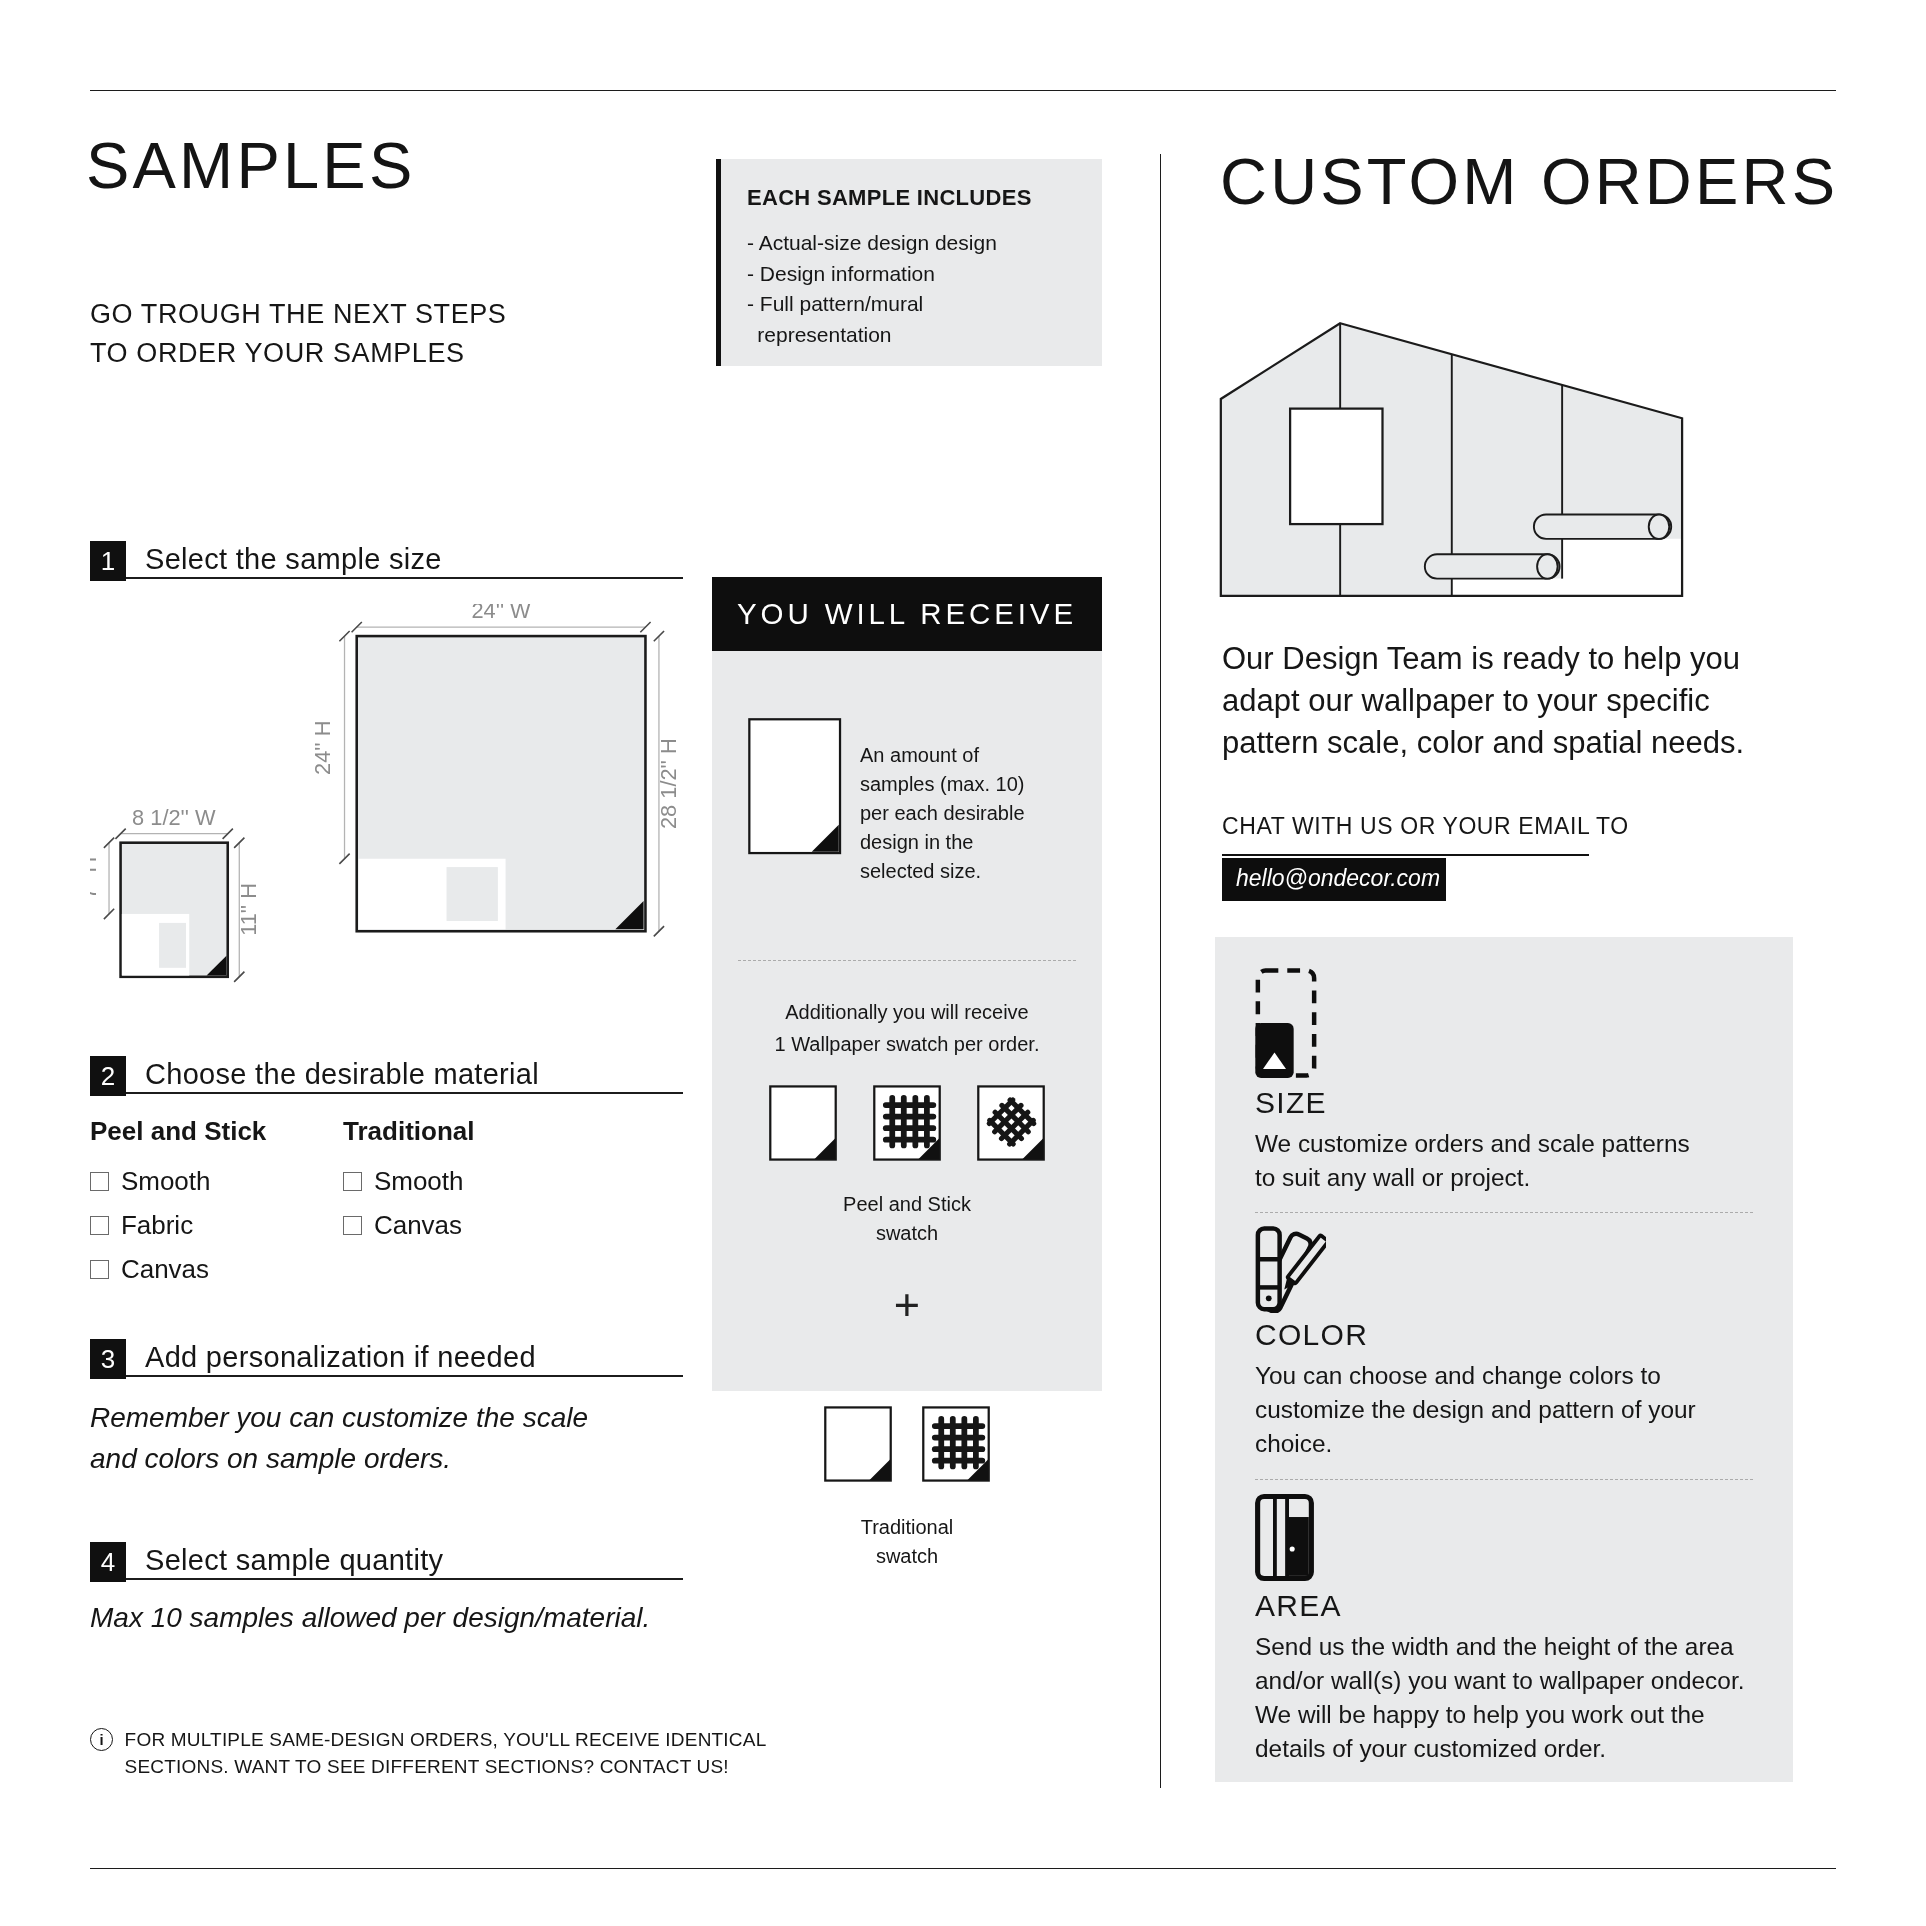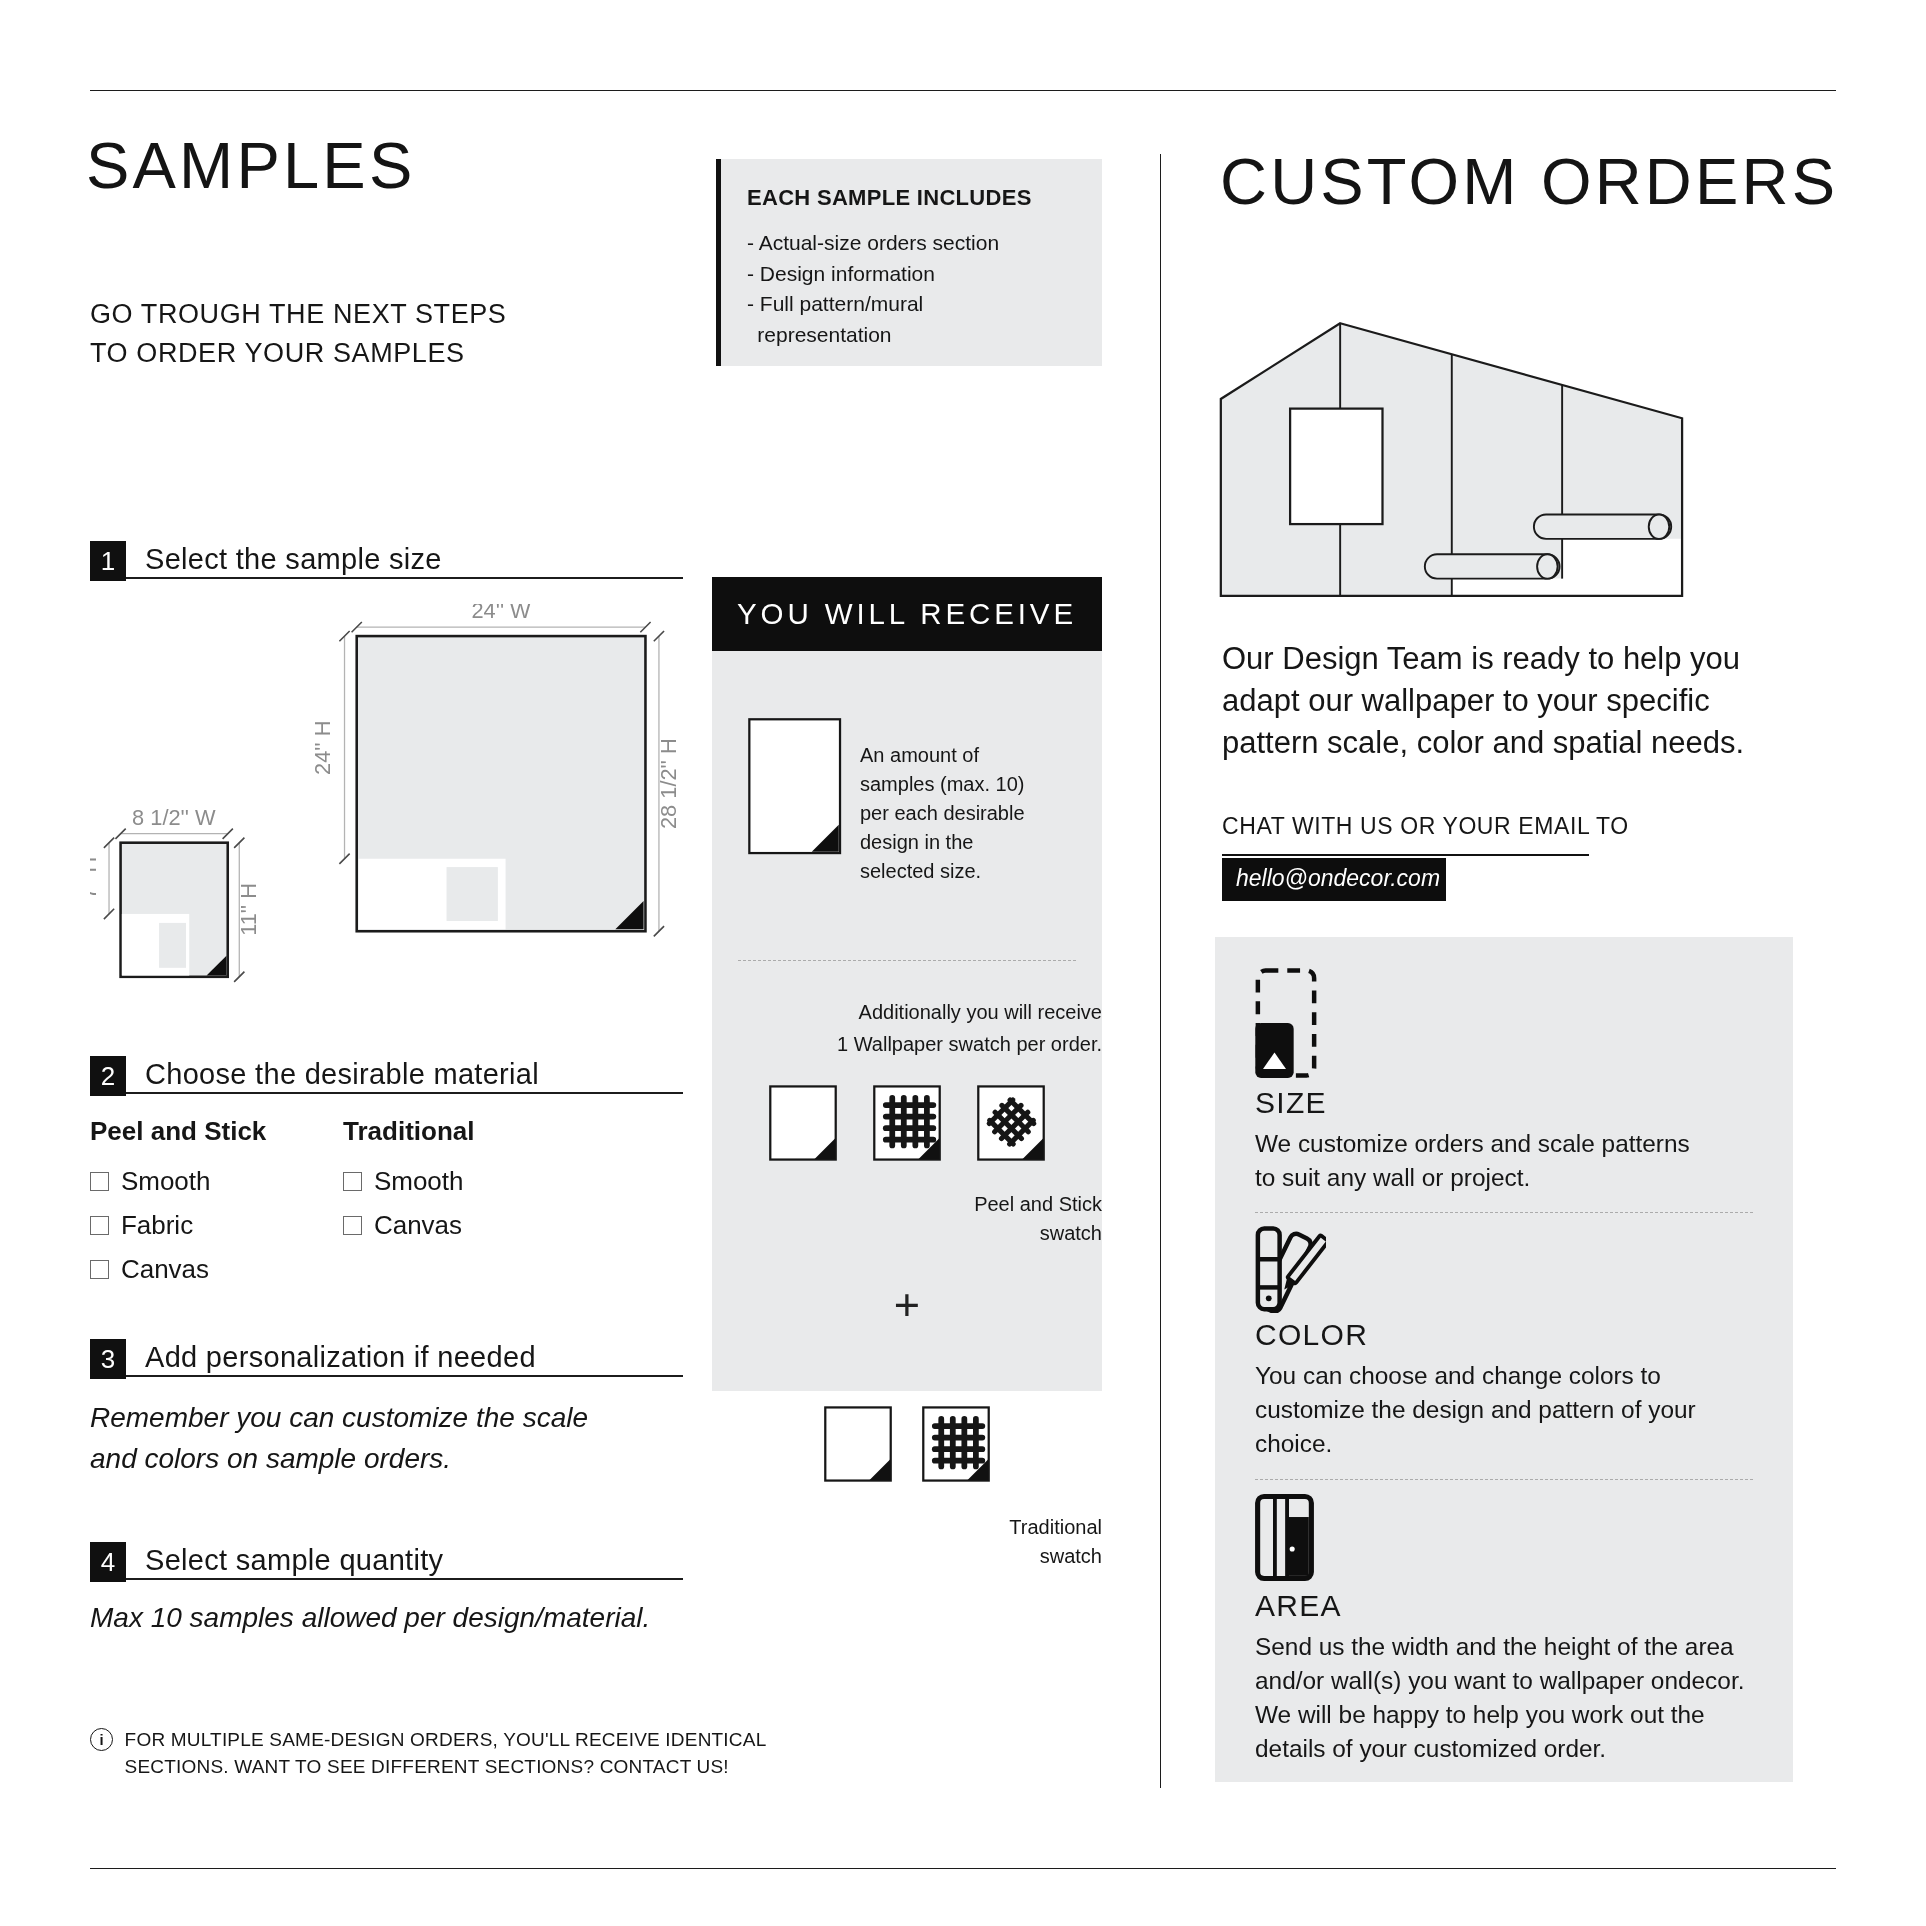--- a/index.html
+++ b/index.html
@@ -27,21 +27,21 @@
   .mat-label{font-size:26px;font-weight:400;}
   .bodytext{font-size:28px;line-height:1.48;font-style:italic;}
   .footnote{display:flex;gap:11.6px;align-items:flex-start;}
   .info-circle{width:21px;height:21px;border:1.9px solid #161616;border-radius:50%;display:flex;
                align-items:center;justify-content:center;font-size:14.8px;font-weight:700;margin-top:1.3px;}
   .footnote-text{font-size:19px;line-height:1.4;letter-spacing:0.2px;}
   .receive-header{background:#0e0e0e;color:#ffffff;display:flex;align-items:center;justify-content:center;
                   font-size:29.5px;font-weight:300;letter-spacing:3.9px;white-space:nowrap;}
   .receive-panel{background:#e9eaeb;}
   .mid-text{font-size:20px;line-height:1.45;}
-  .mid-center{text-align:right;width:390px;left:0;}
+  .mid-center{text-align:center;width:390px;left:0;}
   .dashed{border-top:1.3px dashed #ababab;height:0;}
   .swatch-row{left:0;width:390px;display:flex;justify-content:center;align-items:flex-start;}
   .plus-sign{font-size:45px;font-weight:200;color:#222;}
   .intro{font-size:31px;line-height:1.36;}
   .chat-label{font-size:23px;letter-spacing:0.6px;font-weight:400;white-space:nowrap;}
   .email-badge{background:#0d0d0d;color:#ffffff;font-size:23px;padding:7px 6px 9px 14px;white-space:nowrap;font-style:italic;}
   .right-panel{background:#e9eaeb;}
   .sec-heading{font-size:30px;font-weight:300;letter-spacing:1.3px;}
   .sec-body{font-size:24.4px;line-height:1.4;}
   svg text{font-family:"Liberation Sans","DejaVu Sans",sans-serif;}
@@ -54,21 +54,21 @@
   <div class="hr" style="left:90px;top:90px;width:1746px;"></div>
   <div class="hr" style="left:90px;top:1868px;width:1746px;"></div>
   <div class="vr" style="left:1160px;top:154px;height:1634px;"></div>
 
   <div class="abs display" style="left:86px;top:128px;">SAMPLES</div>
   <div class="abs subtitle pre" style="left:90px;top:295px;">GO TROUGH THE NEXT STEPS
 TO ORDER YOUR SAMPLES</div>
 
   <div class="abs includes-box" style="left:716px;top:159px;width:386px;height:207px;">
     <div class="includes-title">EACH SAMPLE INCLUDES</div>
-    <div class="includes-item">- Actual-size orders section</div>
+    <div class="includes-item">- Actual-size design design</div>
     <div class="includes-item">- Design information</div>
     <div class="includes-item">- Full pattern/mural</div>
     <div class="includes-item indent">representation</div>
   </div>
 
   <div class="step" style="left:90px;top:541px;">
     <div class="step-line"></div>
     <div class="step-num">1</div>
     <div class="step-label">Select the sample size</div>
   </div>

